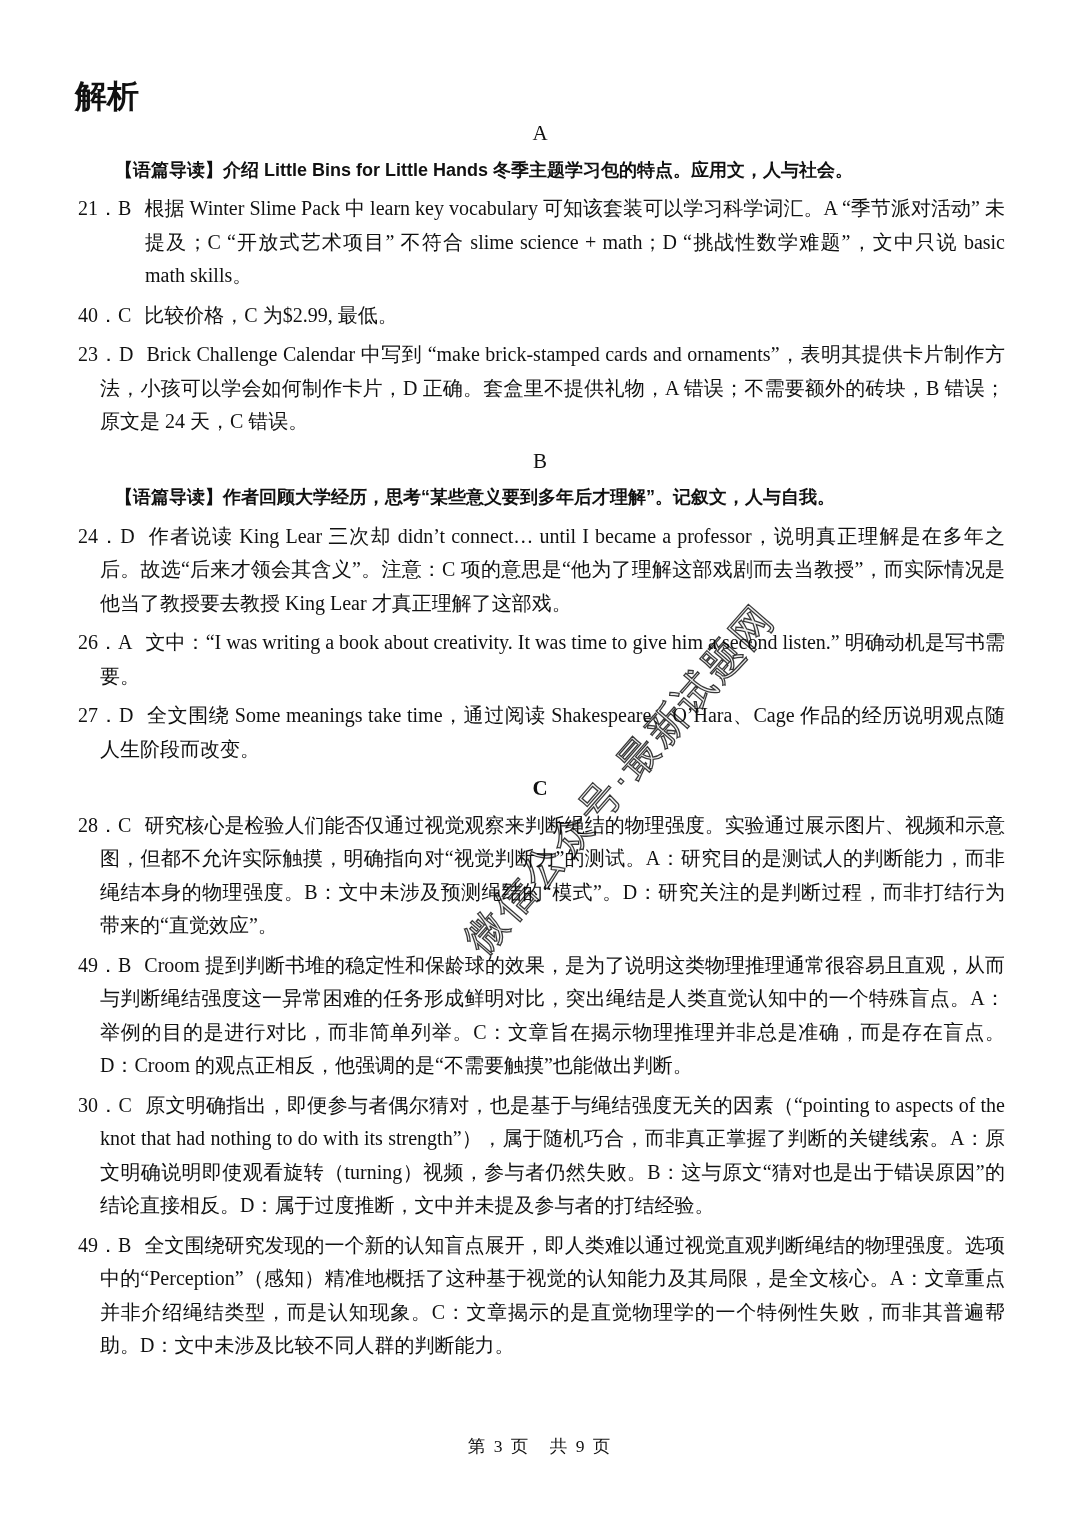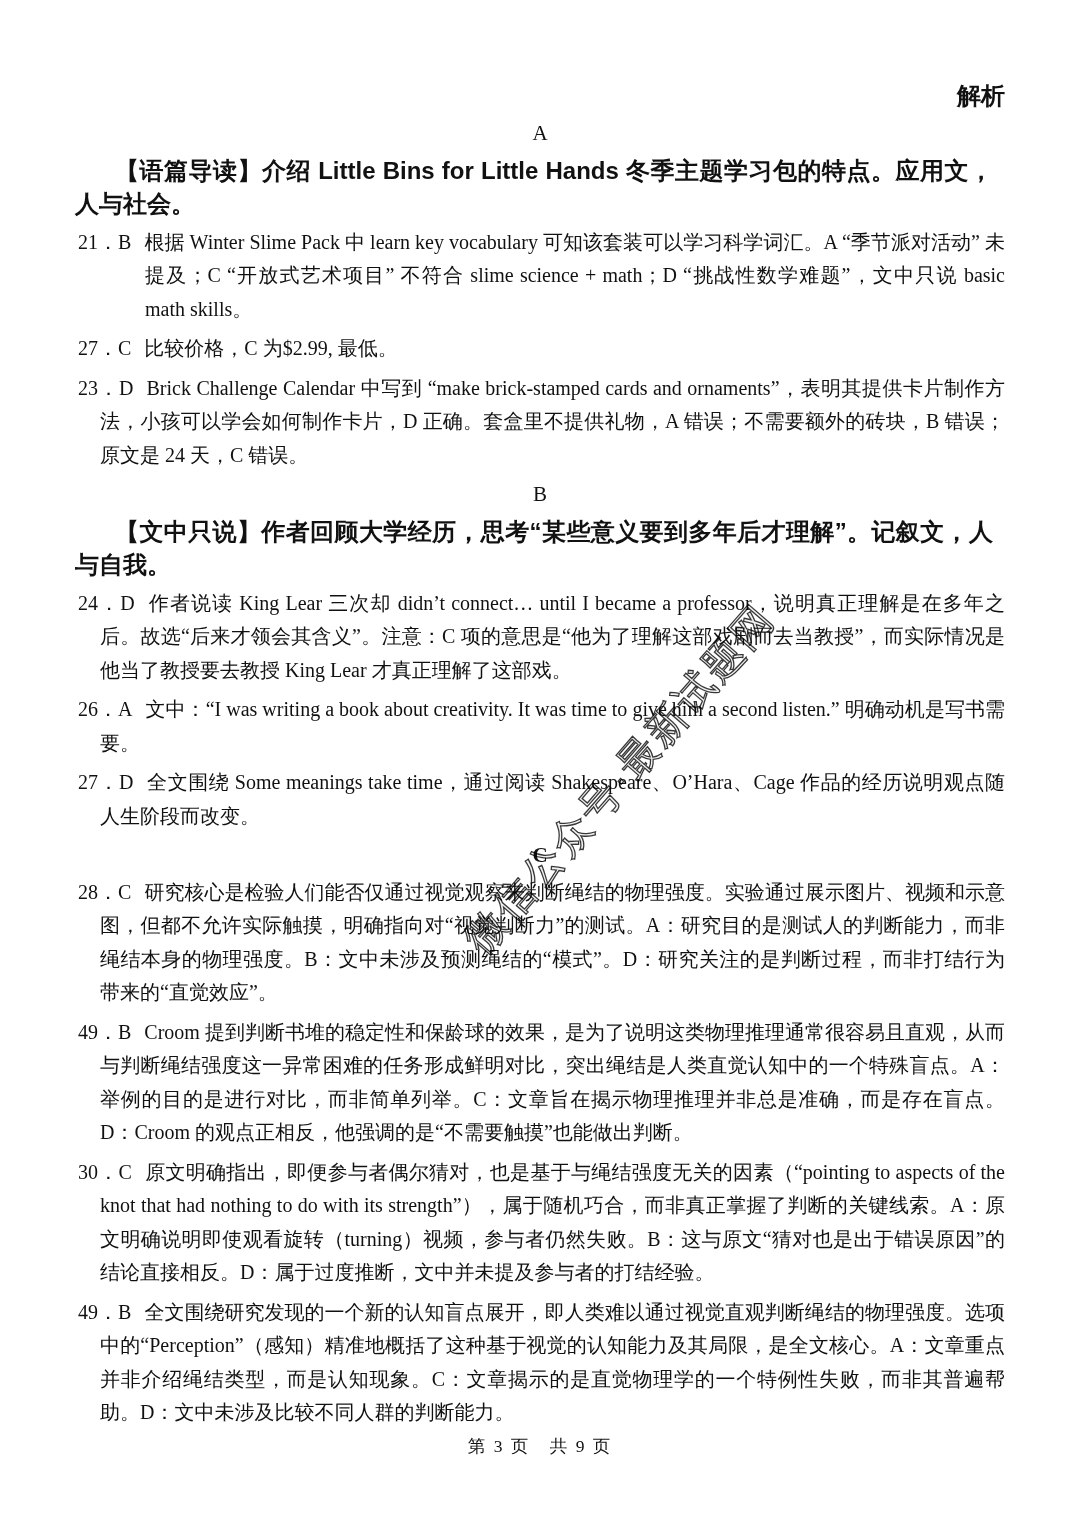--- a/index.html
+++ b/index.html
@@ -10,39 +10,39 @@
     background:#ffffff;
     color:#111;
     font-family:"Liberation Serif","DejaVu Serif",serif;
     font-size:20px;
     line-height:33.5px;
     overflow:hidden;
     box-sizing:border-box;
     padding:78px 75px 0 75px;
   }
   .doc-title{
-    text-align:right;
+    text-align:left;
     font-family:"Liberation Sans","DejaVu Sans",sans-serif;
     font-weight:bold;
-    font-size:24px;
+    font-size:32px;
     line-height:36px;
   }
   .section-label{
     text-align:center;
     font-size:21px;
     margin:3px 0 3px 0;
   }
   .section-label.bold{font-weight:bold;}
   .guide{
     font-weight:bold;
     font-family:"Liberation Sans","DejaVu Sans",sans-serif;
     text-indent:40px;
     text-align:justify;
     margin:0 12px 5px 0;
-    font-size:24px;
+    font-size:18px;
   }
   .item{
     padding-left:25px;
     text-indent:-22px;
     text-align:justify;
     margin:0 0 6px 0;
   }
   .item.wide{
     padding-left:70px;
     text-indent:-67px;
@@ -81,26 +81,26 @@
 
   <div class="watermark">微信公众号·最新试题网</div>
 
   <div class="doc-title">解析</div>
 
   <div class="section-label">A</div>
   <div class="guide">【语篇导读】介绍 Little Bins for Little Hands 冬季主题学习包的特点。应用文，人与社会。</div>
 
   <div class="item wide"><span class="num">21．B</span><span class="txt">根据 Winter Slime Pack 中 learn key vocabulary 可知该套装可以学习科学词汇。A “季节派对活动” 未提及；C “开放式艺术项目” 不符合 slime science + math；D “挑战性数学难题”，文中只说 basic math skills。</span></div>
 
-  <div class="item"><span class="num">27．C</span><span class="txt">比较价格，C 为$2.99, 最低。</span></div>
+  <div class="item"><span class="num">40．C</span><span class="txt">比较价格，C 为$2.99, 最低。</span></div>
 
   <div class="item"><span class="num">23．D</span><span class="txt">Brick Challenge Calendar 中写到 “make brick-stamped cards and ornaments”，表明其提供卡片制作方法，小孩可以学会如何制作卡片，D 正确。套盒里不提供礼物，A 错误；不需要额外的砖块，B 错误；原文是 24 天，C 错误。</span></div>
 
   <div class="section-label">B</div>
-  <div class="guide">【文中只说】作者回顾大学经历，思考“某些意义要到多年后才理解”。记叙文，人与自我。</div>
+  <div class="guide">【语篇导读】作者回顾大学经历，思考“某些意义要到多年后才理解”。记叙文，人与自我。</div>
 
   <div class="item"><span class="num">24．D</span><span class="txt">作者说读 King Lear 三次却 didn’t connect… until I became a professor，说明真正理解是在多年之后。故选“后来才领会其含义”。注意：C 项的意思是“他为了理解这部戏剧而去当教授”，而实际情况是他当了教授要去教授 King Lear 才真正理解了这部戏。</span></div>
 
 
   <div class="item"><span class="num">26．A</span><span class="txt">文中：“I was writing a book about creativity. It was time to give him a second listen.” 明确动机是写书需要。</span></div>
 
   <div class="item"><span class="num">27．D</span><span class="txt">全文围绕 Some meanings take time，通过阅读 Shakespeare、O’Hara、Cage 作品的经历说明观点随人生阶段而改变。</span></div>
 
   <div class="section-label bold">C</div>
 

